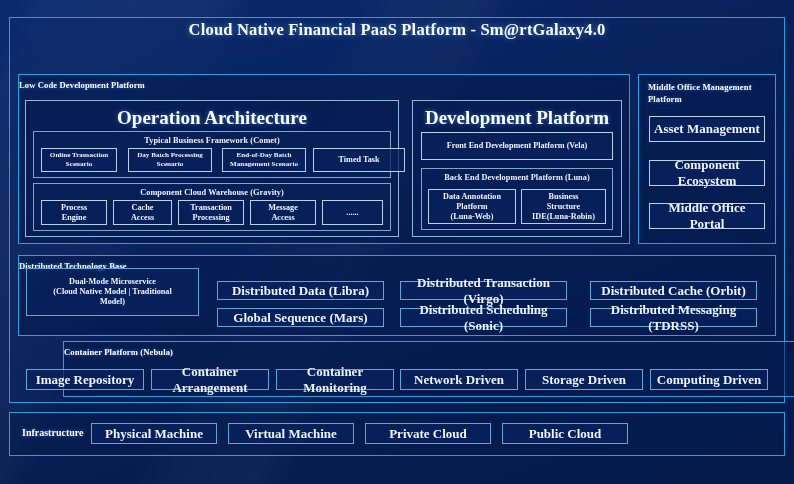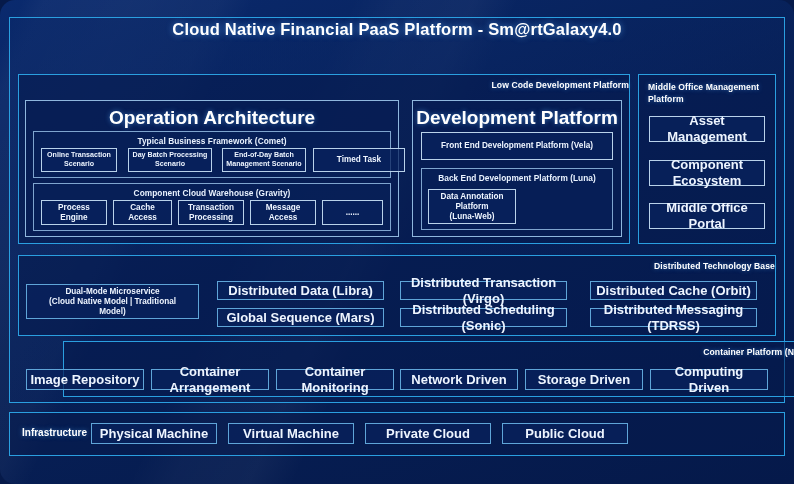--- a/index.html
+++ b/index.html
@@ -19,23 +19,22 @@
         rgba(255,255,255,0.030) 40px,
         rgba(255,255,255,0.045) 120px,
         rgba(255,255,255,0.030) 200px,
         rgba(255,255,255,0.000) 230px,
         rgba(255,255,255,0.000) 320px,
         rgba(255,255,255,0.028) 360px,
         rgba(255,255,255,0.038) 430px,
         rgba(255,255,255,0.000) 470px,
         rgba(255,255,255,0.000) 100%),
       linear-gradient(160deg, #0a2a6e 0%, #072057 45%, #05194a 100%);
-    font-family: Liberation Sans, sans-serif;
+    font-family: Liberation Serif, serif;
     color: #e8f2ff;
-    border-radius: 15px;
     -webkit-font-smoothing: antialiased;
   }
 
   
   .frame-outer {
     position: absolute;
     left: 9px;
     top: 17px;
     width: 776px;
     height: 386px;
@@ -58,21 +57,21 @@
   }
 
   
   .sec {
     position: absolute;
     box-sizing: border-box;
     border: 1.2px solid #2a9fe0;
     background: rgba(6,26,76,0.55);
   }
   .sec-title {
-    text-align: right;
+    text-align: left;
     font-size: 8.6px;
     font-weight: bold;
     color: #ffffff;
     text-shadow: 0 0 4px rgba(90,175,255,0.5);
     padding-top: 5px;
     letter-spacing: .1px;
   }
 
   
   .panel {
@@ -196,33 +195,36 @@
     <div class="panel-title">Development Platform</div>
   </div>
   <div class="chip med" style="left:421px; top:132px; width:192px; height:28px;">Front End Development Platform (Vela)</div>
 
   <div class="group" style="left:421px; top:168px; width:192px; height:62px;">
     <div class="group-title">Back End Development Platform (Luna)</div>
   </div>
   <div class="chip multiline med" style="left:428px; top:189px; width:88px; height:35px;">Data Annotation
 Platform
 (Luna-Web)</div>
+  <div class="chip multiline med" style="left:521px; top:189px; width:85px; height:35px;">Business
+Structure
+IDE(Luna-Robin)</div>
 
   <div class="sec" style="left:638px; top:74px; width:138px; height:170px;">
     <div class="sec-title multiline" style="text-align:left; padding-left:9px; padding-top:7px; line-height:1.35;">Middle Office Management
 Platform</div>
   </div>
   <div class="chip lg" style="left:649px; top:116px; width:116px; height:26px;">Asset Management</div>
   <div class="chip lg" style="left:649px; top:160px; width:116px; height:26px;">Component Ecosystem</div>
   <div class="chip lg" style="left:649px; top:203px; width:116px; height:26px;">Middle Office Portal</div>
 
   <div class="sec" style="left:18px; top:255px; width:758px; height:81px;">
     <div class="sec-title">Distributed Technology Base</div>
   </div>
-  <div class="chip multiline med cy" style="left:26px; top:284px; width:173px; height:35px;">Dual-Mode Microservice
+  <div class="chip multiline med cy" style="left:26px; top:268px; width:173px; height:48px;">Dual-Mode Microservice
 (Cloud Native Model | Traditional
 Model)</div>
 
   <div class="chip lg cy" style="left:217px; top:281px; width:167px; height:19px;">Distributed Data (Libra)</div>
   <div class="chip lg cy" style="left:400px; top:281px; width:167px; height:19px;">Distributed Transaction (Virgo)</div>
   <div class="chip lg cy" style="left:590px; top:281px; width:167px; height:19px;">Distributed Cache (Orbit)</div>
 
   <div class="chip lg cy" style="left:217px; top:308px; width:167px; height:19px;">Global Sequence (Mars)</div>
   <div class="chip lg cy" style="left:400px; top:308px; width:167px; height:19px;">Distributed Scheduling (Sonic)</div>
   <div class="chip lg cy" style="left:590px; top:308px; width:167px; height:19px;">Distributed Messaging (TDRSS)</div>

